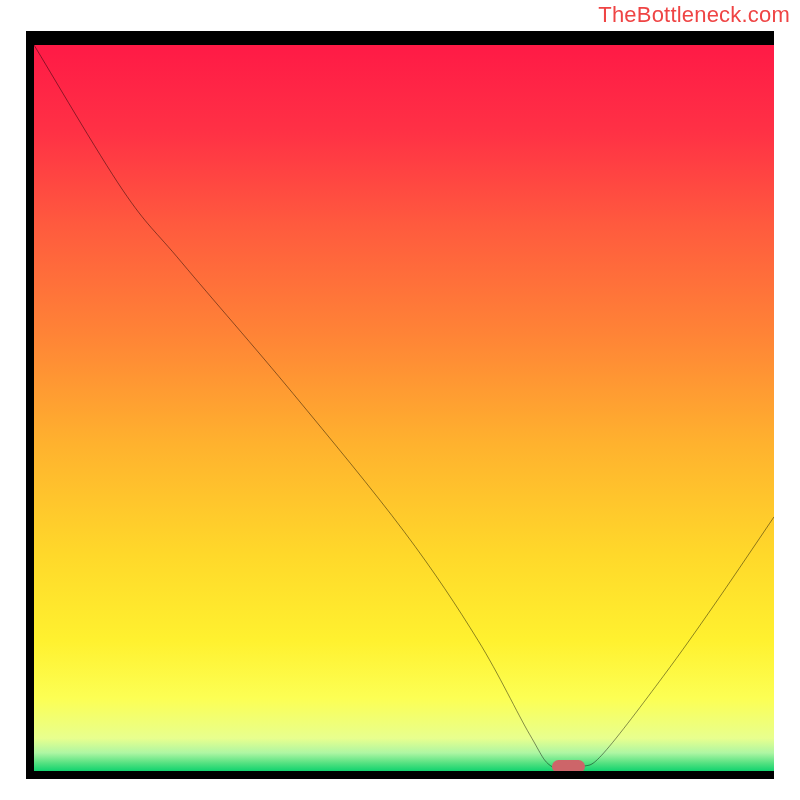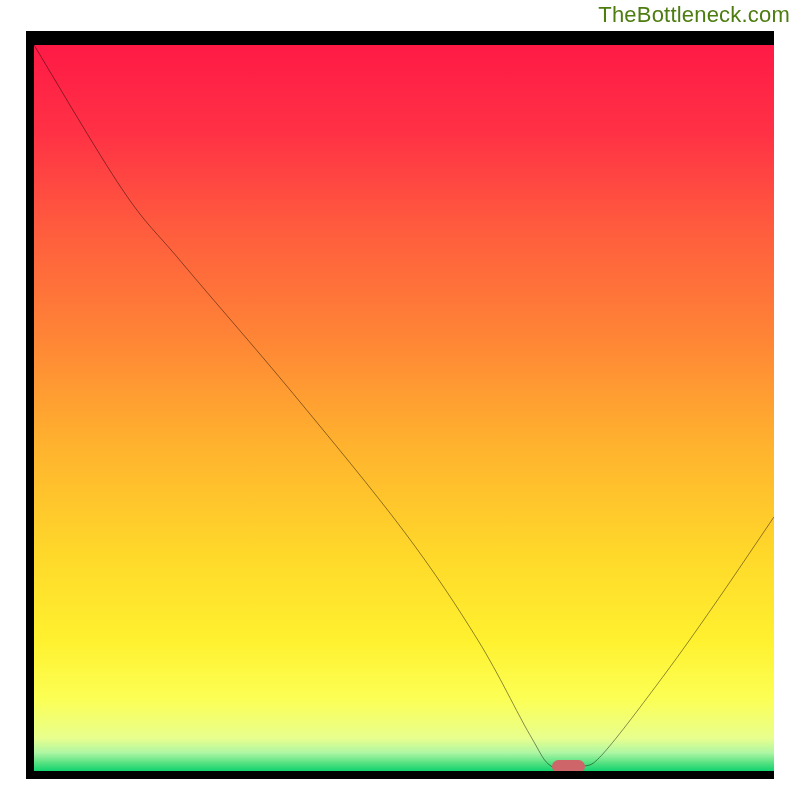--- a/index.html
+++ b/index.html
@@ -13,21 +13,21 @@
   }
   .wrap {
     position: relative;
     width: 800px;
     height: 800px;
   }
   .watermark {
     position: absolute;
     top: 2px;
     right: 10px;
-    color: #4d7c0f;
+    color: #ef4444;
     font-size: 22px;
     font-weight: 400;
     letter-spacing: 0.2px;
   }
   .plot-outer {
     position: absolute;
     left: 26px;
     top: 31px;
     width: 748px;
     height: 748px;

